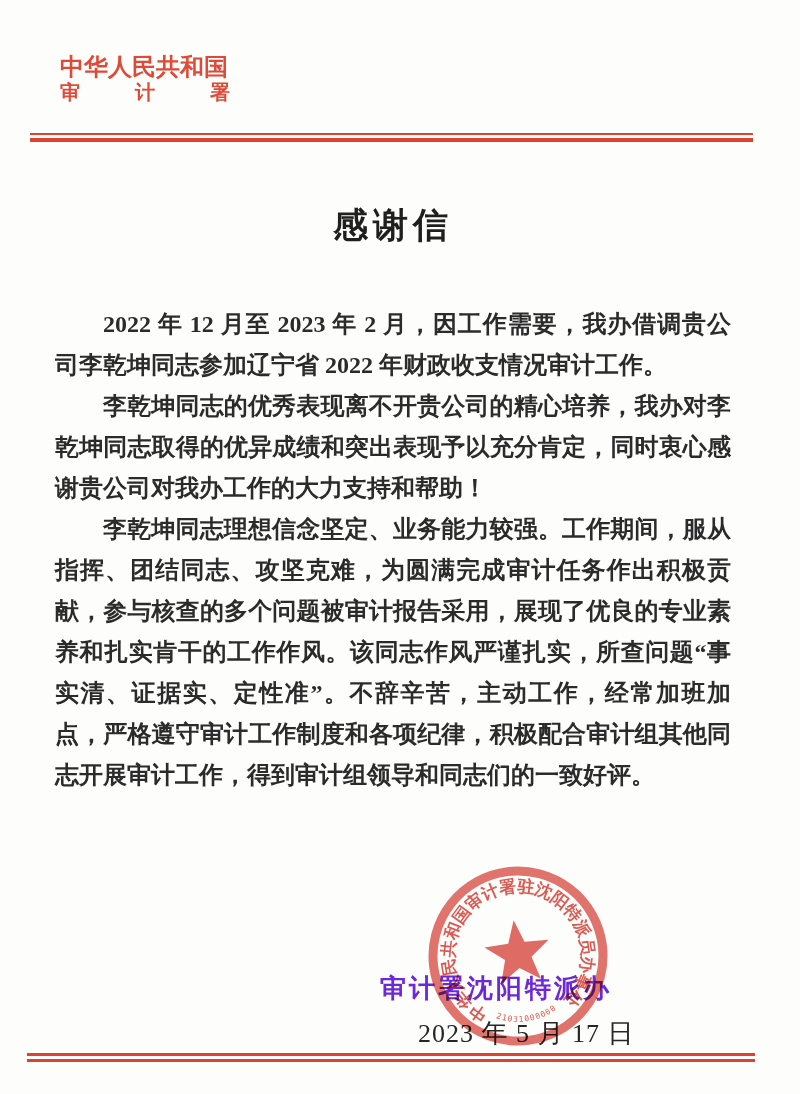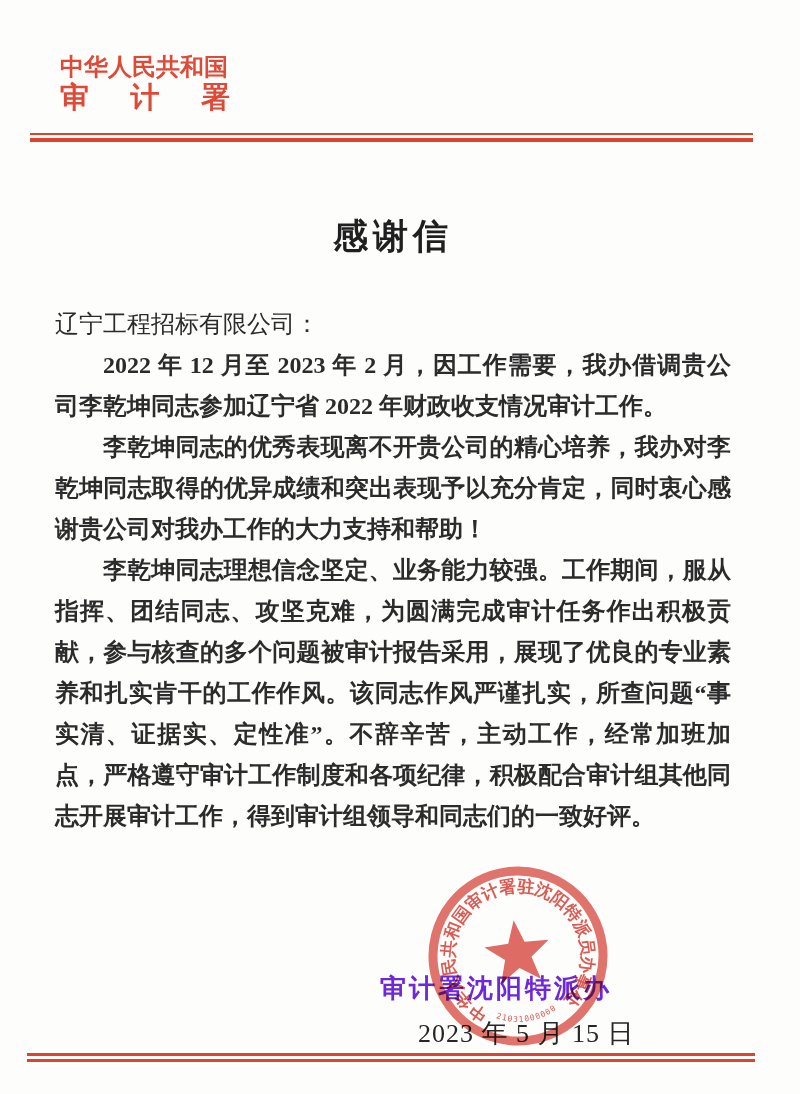--- a/index.html
+++ b/index.html
@@ -17,36 +17,36 @@
   }
   .org-small{
     width:170px;flex:0 0 auto;
     color:#df4a38;
     line-height:1.12;
   }
   .org-small .line1{
     font-size:24px;font-weight:bold;letter-spacing:0px;white-space:nowrap;
   }
   .org-small .line2{
-    font-size:29px;font-weight:bold;
+    font-size:20px;font-weight:bold;
     text-align:justify;text-align-last:justify;
   }
   .org-large{
     margin-left:10px;
     color:#dd3f2b;
     font-size:54px;font-weight:bold;
     letter-spacing:1px;white-space:nowrap;
   }
   
   .rule{position:absolute;height:3px;border-top:2px solid #dd4430;border-bottom:4px solid #dd4430;}
   .rule-top{left:30px;width:723px;top:133px;}
   .rule-bottom{left:27px;width:728px;top:1053px;border-top-width:3px;border-bottom-width:3px;}
   
   .title{
-    position:absolute;left:55px;width:676px;top:213px;margin:0;
+    position:absolute;left:55px;width:676px;top:202px;margin:0;
     text-align:center;
     font-size:35px;font-weight:bold;letter-spacing:5px;
     color:#1f1f1f;
   }
   
   .body{
     position:absolute;left:55px;top:304px;width:676px;
     font-size:24px;line-height:41px;color:#2b2b2b;
     text-align:justify;
   }
@@ -90,21 +90,20 @@
       <div class="line1">中华人民共和国</div>
       <div class="line2">审计署</div>
     </div>
   </header>
 
   <div class="rule rule-top"></div>
 
   <h1 class="title">感谢信</h1>
 
   <main class="body">
-    <p class="salutation">辽宁工程招标有限公司：</p>
     <p class="para">2022 年 12 月至 2023 年 2 月，因工作需要，我办借调贵公司李乾坤同志参加辽宁省 2022 年财政收支情况审计工作。</p>
     <p class="para">李乾坤同志的优秀表现离不开贵公司的精心培养，我办对李乾坤同志取得的优异成绩和突出表现予以充分肯定，同时衷心感谢贵公司对我办工作的大力支持和帮助！</p>
     <p class="para">李乾坤同志理想信念坚定、业务能力较强。工作期间，服从指挥、团结同志、攻坚克难，为圆满完成审计任务作出积极贡献，参与核查的多个问题被审计报告采用，展现了优良的专业素养和扎实肯干的工作作风。该同志作风严谨扎实，所查问题“事实清、证据实、定性准”。不辞辛苦，主动工作，经常加班加点，严格遵守审计工作制度和各项纪律，积极配合审计组其他同志开展审计工作，得到审计组领导和同志们的一致好评。</p>
   </main>
 
   <div class="seal">
     <svg width="184" height="190" viewBox="0 0 184 190">
       <defs>
         <path id="sealTextArc" d="M 55.3 147.4 A 64 64 0 1 1 128.7 147.4"></path>
         <path id="sealCodeArc" d="M 59 152 A 66 66 0 0 0 125 152"></path>
@@ -114,17 +113,17 @@
       <text class="seal-ring-text">
         <textPath href="#sealTextArc" startOffset="0" textLength="320" lengthAdjust="spacing">中华人民共和国审计署驻沈阳特派员办事处</textPath>
       </text>
       <text class="seal-code">
         <textPath href="#sealCodeArc" startOffset="4">2103100000000</textPath>
       </text>
     </svg>
   </div>
 
   <div class="signature">审计署沈阳特派办</div>
-  <div class="date">2023 年 5 月 15 日</div>
+  <div class="date">2023 年 5 月 17 日</div>
 
   <div class="rule rule-bottom"></div>
 
 </div>
 
 </body></html>

